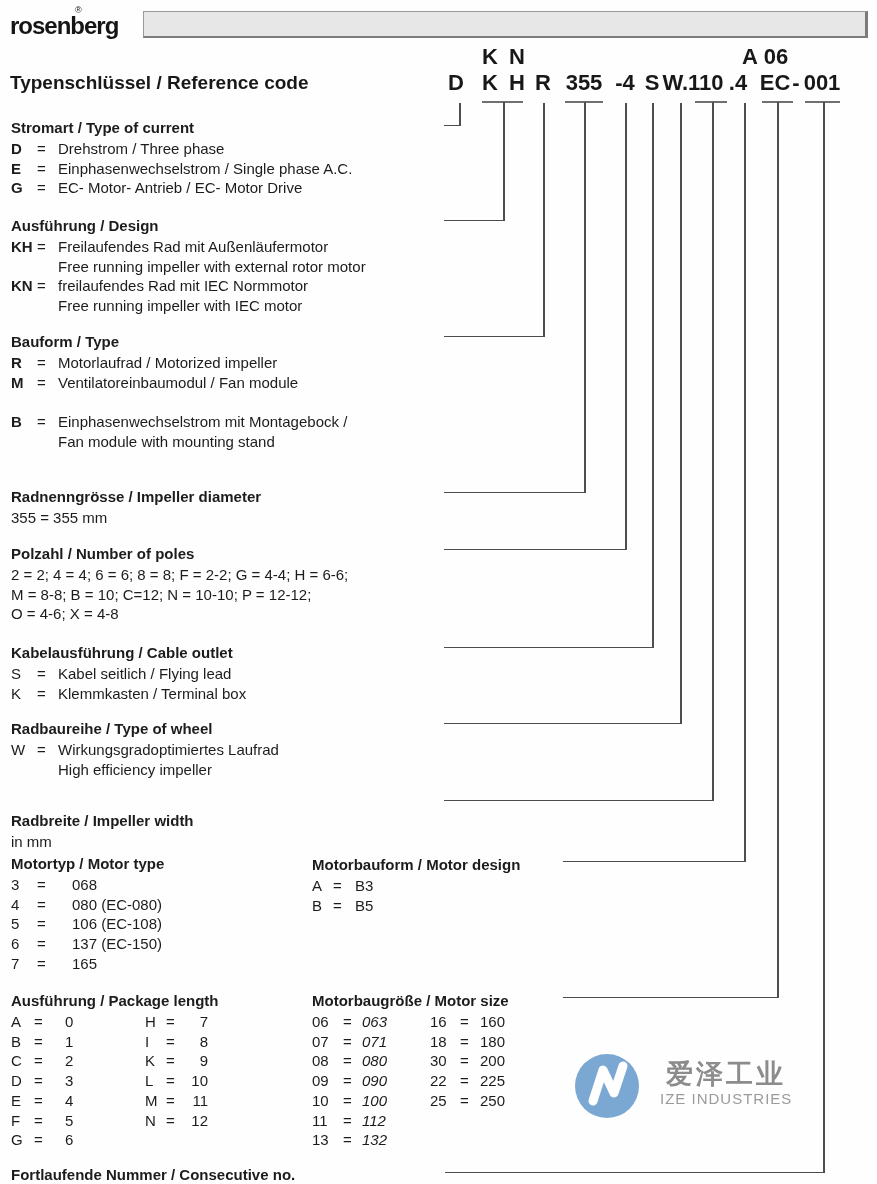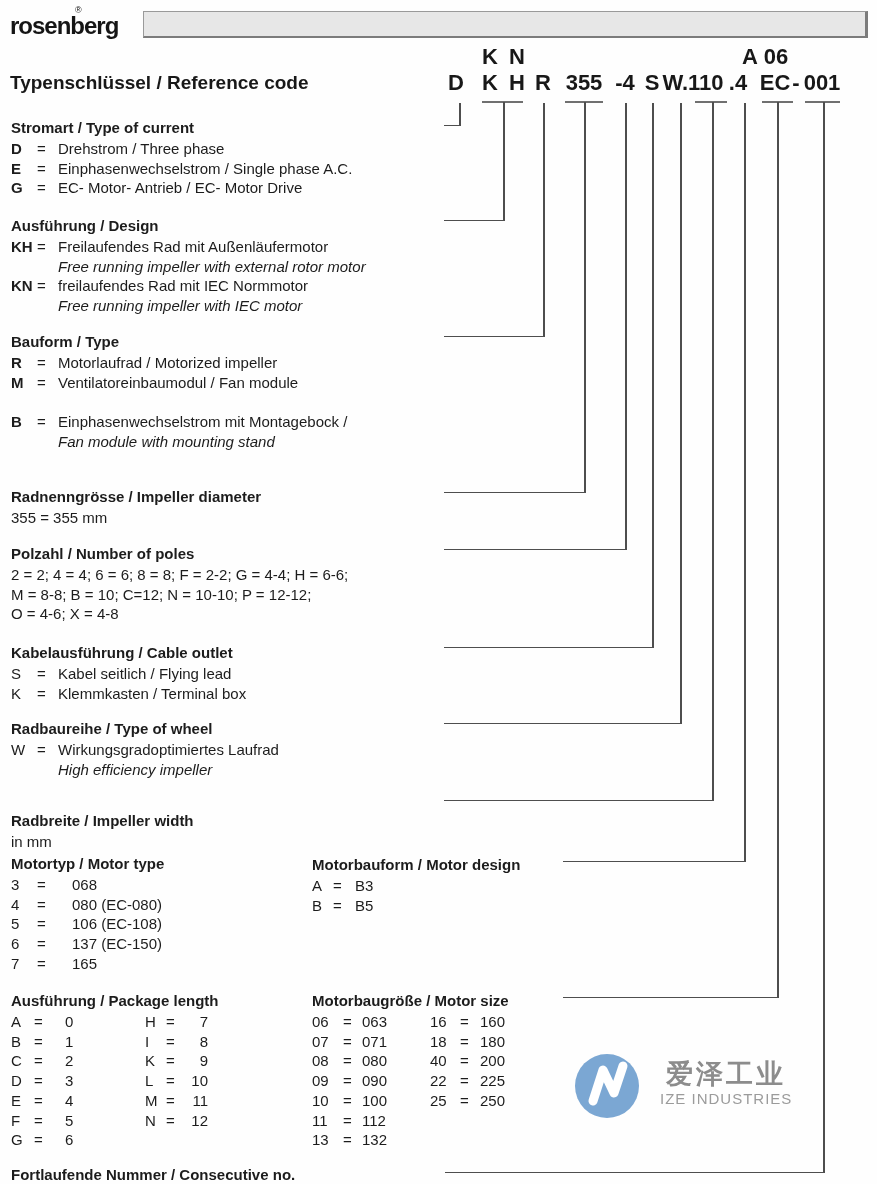--- a/index.html
+++ b/index.html
@@ -26,32 +26,32 @@
   .hl{position:absolute;height:1.5px;background:#4e4e4e;}
   .ul{position:absolute;height:2px;top:101px;background:#707070;}
   
   .sec{position:absolute;font-size:15px;line-height:19.7px;white-space:nowrap;}
   .sec h2{margin:0 0 1px 0;font-size:15px;font-weight:bold;line-height:20px;}
   .row{display:flex;}
   .k{display:inline-block;width:26px;}
   .b{font-weight:bold;}
   .eq{display:inline-block;width:21px;}
   .eqw{display:inline-block;width:35px;}
-  .cont{padding-left:47px;font-style:italic;}
+  .cont{padding-left:47px;}
   .gap-above{margin-top:19.7px;}
   
   .pk{display:inline-block;width:23px;}
   .peq{display:inline-block;width:31px;}
   .pv{display:inline-block;width:80px;}
   .pk2{display:inline-block;width:21px;}
   .peq2{display:inline-block;width:18px;}
   .pv2{display:inline-block;width:24px;text-align:right;}
   .mk{display:inline-block;width:31px;}
   .meq{display:inline-block;width:19px;}
-  .mv{display:inline-block;width:68px;}
+  .mv{display:inline-block;width:68px;font-style:italic;}
   .mk2{display:inline-block;width:30px;}
   .meq2{display:inline-block;width:20px;}
   .mbk{display:inline-block;width:21px;}
   .mbeq{display:inline-block;width:22px;}
   
   #watermark{position:absolute;left:570px;top:1046px;width:230px;height:90px;}
   #wm-cn{position:absolute;left:88px;top:10px;font-size:27px;font-weight:bold;letter-spacing:3px;color:#8c8c8c;margin-left:8px;}
   #wm-en{position:absolute;left:90px;top:44px;font-size:15px;letter-spacing:1px;color:#9b9b9b;text-align:center;}
 </style>
 </head>
@@ -341,21 +341,21 @@
         <span class="meq">=</span>
         <span class="mv">071</span>
         <span class="mk2">18</span>
         <span class="meq2">=</span>
         <span>180</span>
       </div>
     <div class="row">
         <span class="mk">08</span>
         <span class="meq">=</span>
         <span class="mv">080</span>
-        <span class="mk2">40</span>
+        <span class="mk2">30</span>
         <span class="meq2">=</span>
         <span>200</span>
       </div>
     <div class="row">
         <span class="mk">09</span>
         <span class="meq">=</span>
         <span class="mv">090</span>
         <span class="mk2">22</span>
         <span class="meq2">=</span>
         <span>225</span>

